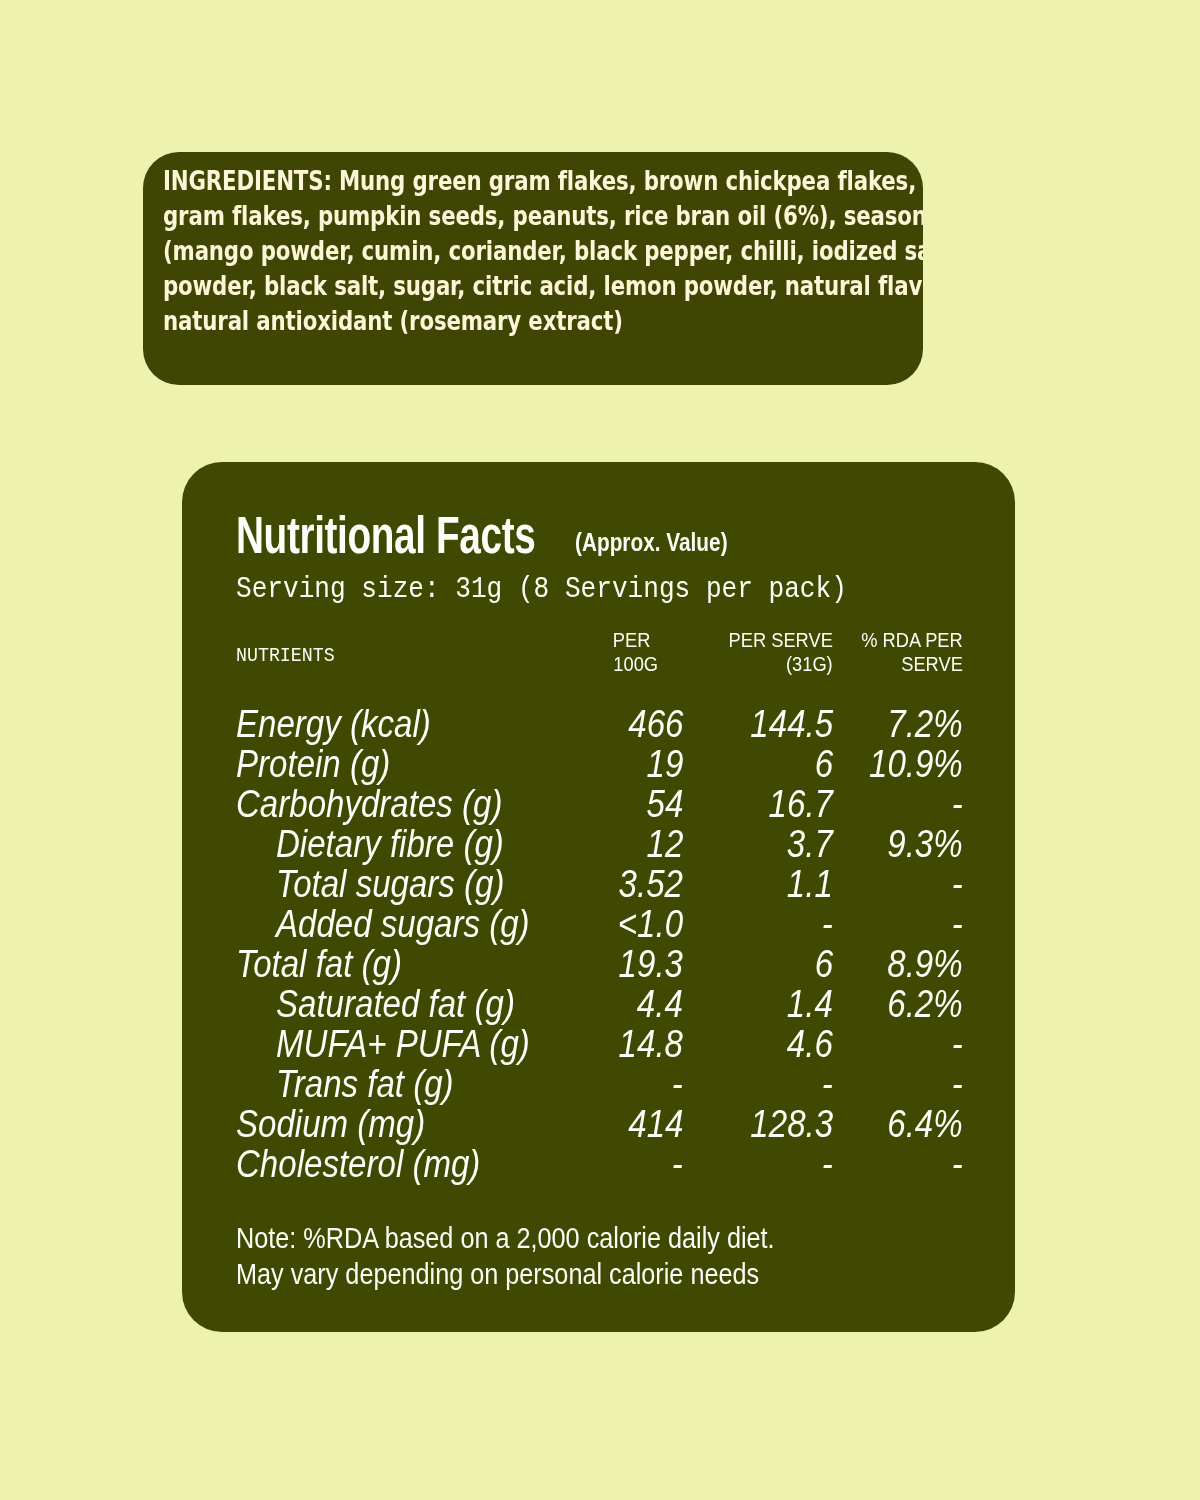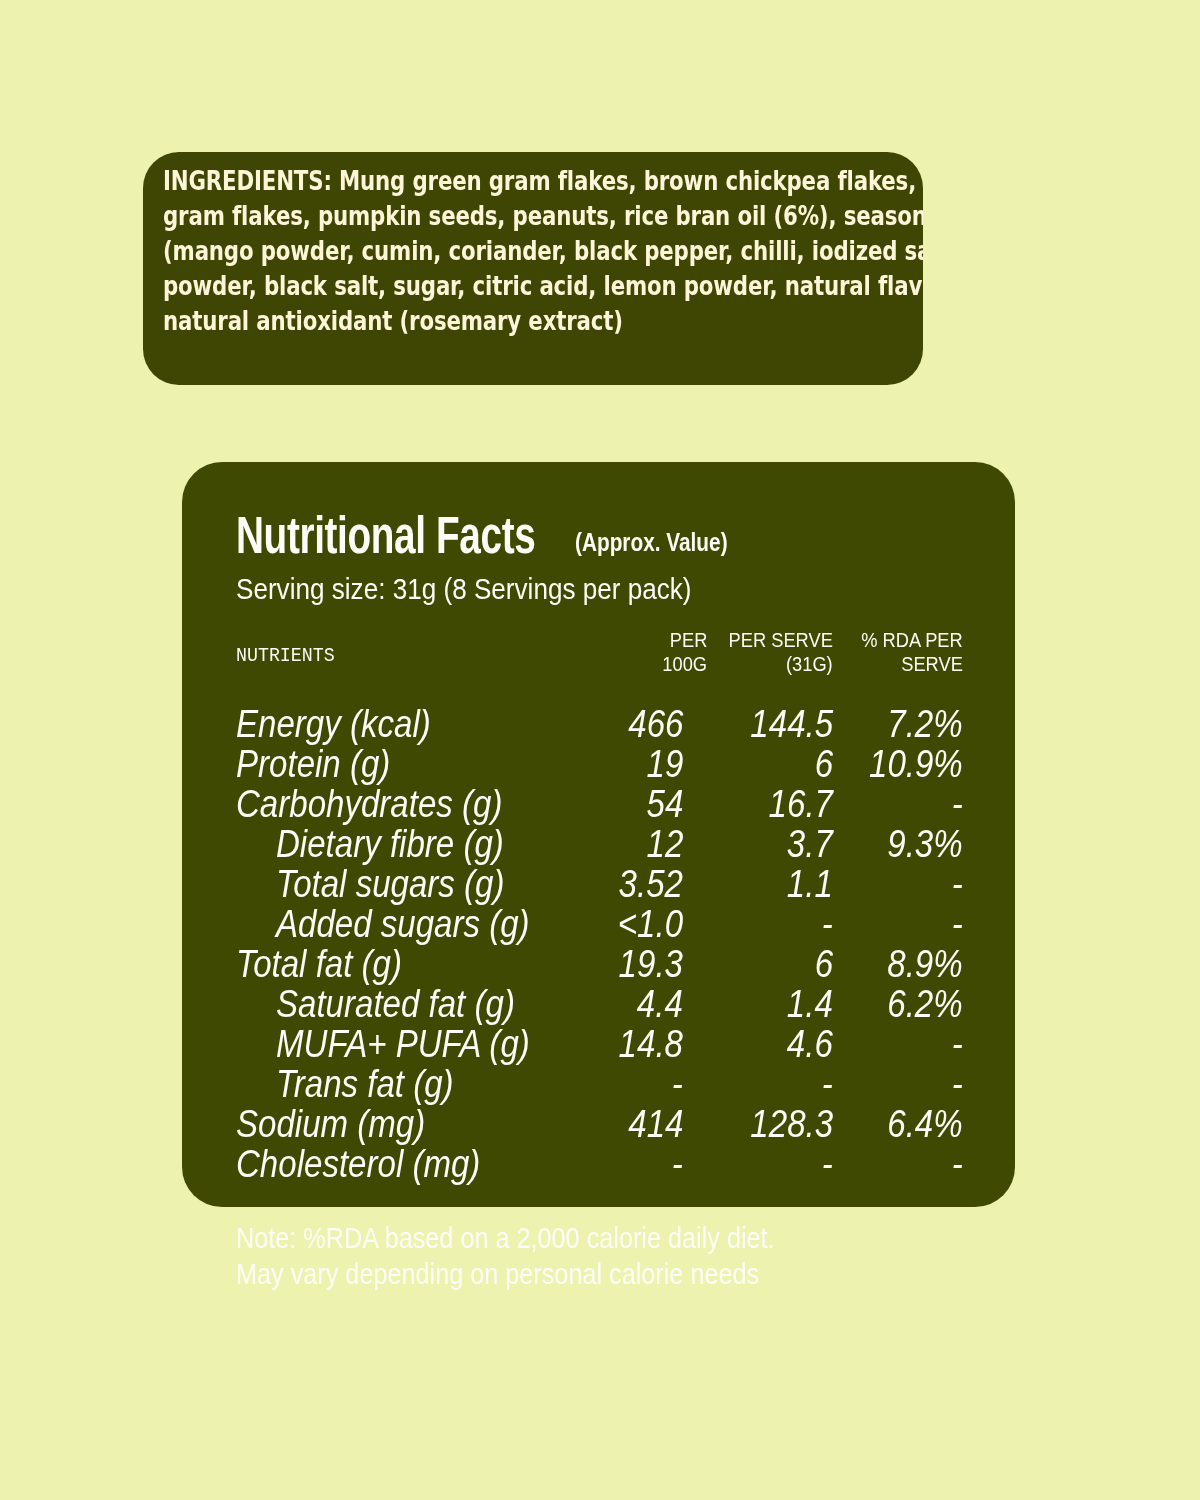--- a/index.html
+++ b/index.html
@@ -32,21 +32,21 @@
     font-size: 26px;
     line-height: 35px;
     letter-spacing: -0.2px;
     color: #fcf5d8;
   }
 
   
   .facts-panel {
     position: absolute;
     left: 182px; top: 462px;
-    width: 833px; height: 745px;
+    width: 833px; height: 870px;
     background: #404902;
     border-radius: 40px;
     box-sizing: border-box;
     padding: 0 52px 0 54px;
     color: #fdfdf8;
   }
   .facts-content { position: relative; width: 727px; }
 
   .cx   { display: inline-block; white-space: nowrap; transform: scaleX(0.87); transform-origin: 0 50%; }
   .cx-r { transform-origin: 100% 50%; }
@@ -58,25 +58,25 @@
     transform: scaleX(0.76); transform-origin: 0 50%;
     display: inline-block; white-space: nowrap;
     line-height: 56px;
   }
   .facts-title-suffix {
     position: absolute; left: 339px; bottom: 6px;
     font-size: 26px; font-weight: 700;
     display: inline-block; white-space: nowrap;
     transform: scaleX(0.8); transform-origin: 0 50%;
   }
-  .serving-line { margin-top: 6px; font-size: 30px; line-height: 38px; }
+  .serving-line { margin-top: 6px; font-size: 30px; line-height: 38px; font-family: Liberation Mono, monospace; }
 
   .cols { position: relative; margin-top: 20px; height: 48px; font-size: 21px; line-height: 24px; }
   .hnutrients { position: absolute; left: 0; top: 16px; font-family: Liberation Mono, monospace; }
-  .hc1 { position: absolute; right: 253px; width: 100px; top: 0; text-align: right; }
+  .hc1 { position: absolute; right: 253px; width: 100px; top: 0; text-align: left; }
   .hc2 { position: absolute; right: 130px; top: 0; text-align: right; }
   .hc3 { position: absolute; right: 0; top: 0; text-align: right; text-decoration: underline; }
 
   .tbl { margin-top: 28px; font-size: 38px; }
   .trow { position: relative; height: 40px; font-style: italic; }
   .lbl { position: absolute; left: 0; top: 0; line-height: 40px; }
   .trow.sub .lbl { left: 40px; }
   .val { position: absolute; top: 0; line-height: 40px; }
   .v1 { right: 280px; } .v2 { right: 130px; } .v3 { right: 0; }
 

